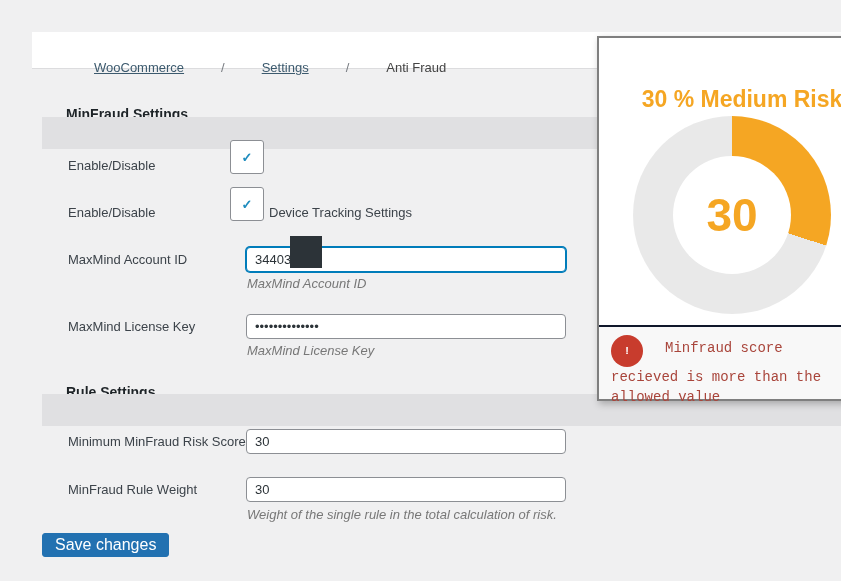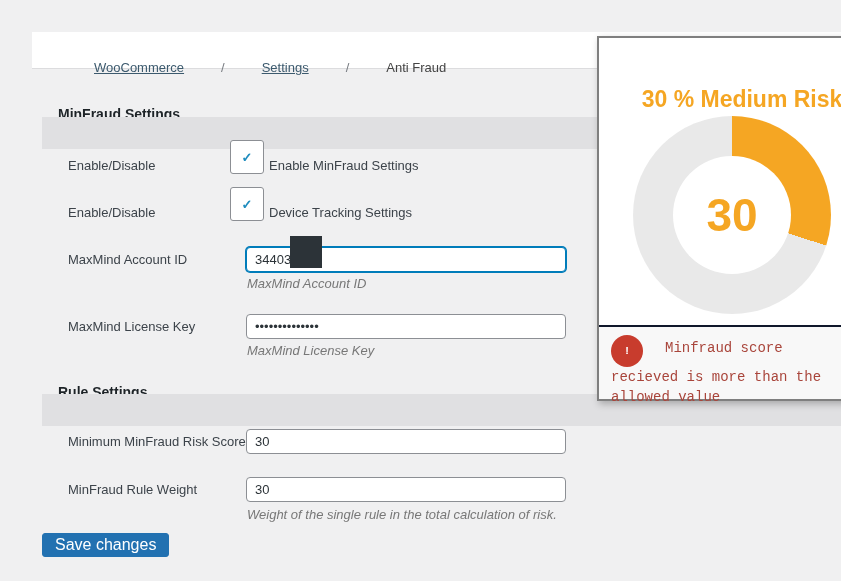--- a/index.html
+++ b/index.html
@@ -7,21 +7,21 @@
   body { font-family:"Liberation Sans", sans-serif; background:#f0f0f1; }
   #app { position:relative; width:841px; height:581px; background:#f0f0f1; overflow:hidden; }
 
   
   .topbar { position:absolute; left:0; top:0; width:841px; height:37px; background:#ffffff; border-bottom:1px solid #dcdcde; }
   .breadcrumb { position:absolute; left:30px; top:12px; font-size:13px; color:#444; }
   .breadcrumb a { color:#3c5a6e; text-decoration:underline; cursor:pointer; }
   .crumb-sep { color:#787c82; margin:0 5px; }
 
   
-  .section-title { position:absolute; left:10px; font-size:14px; font-weight:bold; color:#1d2327; }
+  .section-title { position:absolute; left:18px; font-size:14px; font-weight:bold; color:#1d2327; }
   .sep-line { position:absolute; left:10px; width:821px; height:1px; background:#e0e0e2; }
 
   
   .row-label { position:absolute; left:20px; font-size:13px; color:#3c434a; }
   .cb-box { position:absolute; left:198px; width:16px; height:16px; background:#fff; border:1px solid #8c8f94; border-radius:3px; cursor:pointer; display:flex; align-items:center; justify-content:center; }
   .cb-check { color:#1e8cbe; font-size:13px; font-weight:bold; line-height:1; }
   .cb-label { position:absolute; left:221px; font-size:13px; color:#3c434a; cursor:pointer; }
 
   .input-wrap { position:absolute; left:198px; width:320px; height:25px; }
   .text-input { width:320px; height:25px; border:1px solid #8c8f94; border-radius:4px; background:#fff; font-family:"Liberation Sans", sans-serif; font-size:13px; color:#2c3338; padding:0 8px; outline:none; }
@@ -51,21 +51,20 @@
     </div>
   </div>
 
   <div class="section-title" style="top:58px;">MinFraud Settings</div>
   <div class="sep-line" style="top:85px;"></div>
 
   <div class="row-label" style="top:110px;">Enable/Disable</div>
   <span class="cb-box" style="top:108px;">
       <span class="cb-check">✓</span>
     </span>
-  <span class="cb-label" style="top:110px;">Enable MinFraud Settings</span>
 
   <div class="row-label" style="top:157px;">Enable/Disable</div>
   <span class="cb-box" style="top:155px;">
       <span class="cb-check">✓</span>
     </span>
   <span class="cb-label" style="top:157px;">Device Tracking Settings</span>
 
   <div class="row-label" style="top:204px;">MaxMind Account ID</div>
   <div class="input-wrap" style="top:199px;">
     <input type="text" class="text-input focused" value="3440322" style="">

